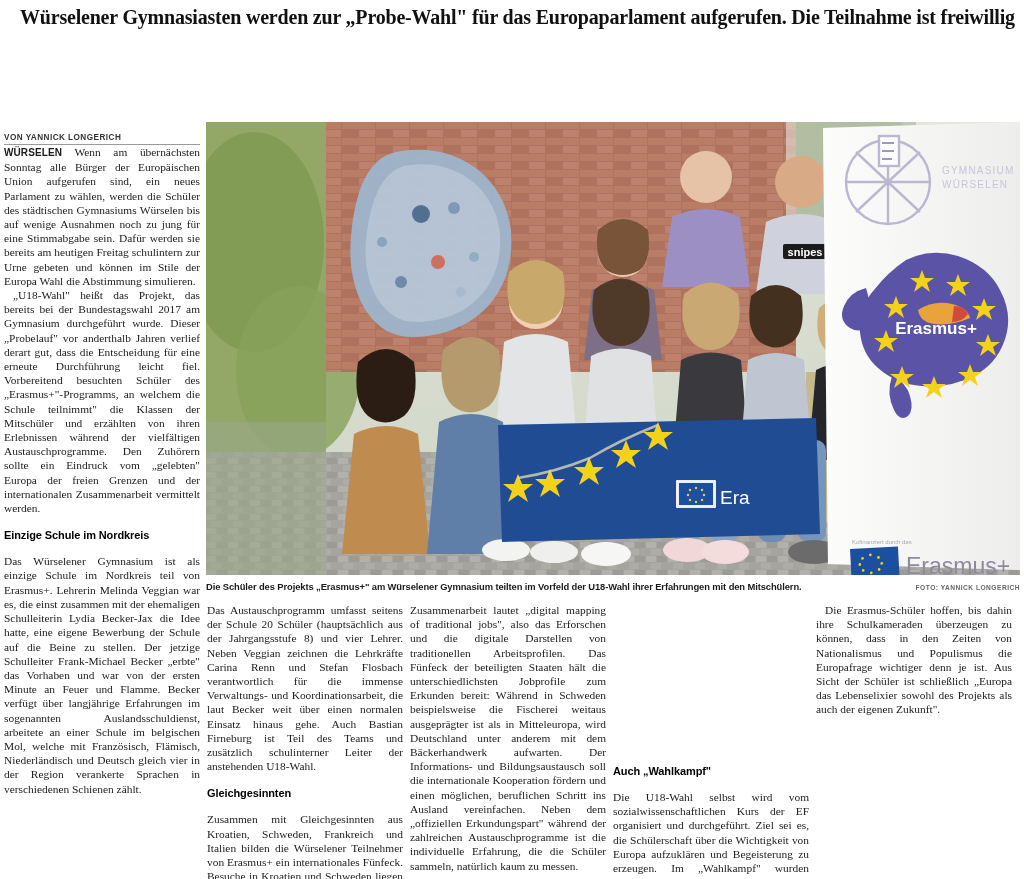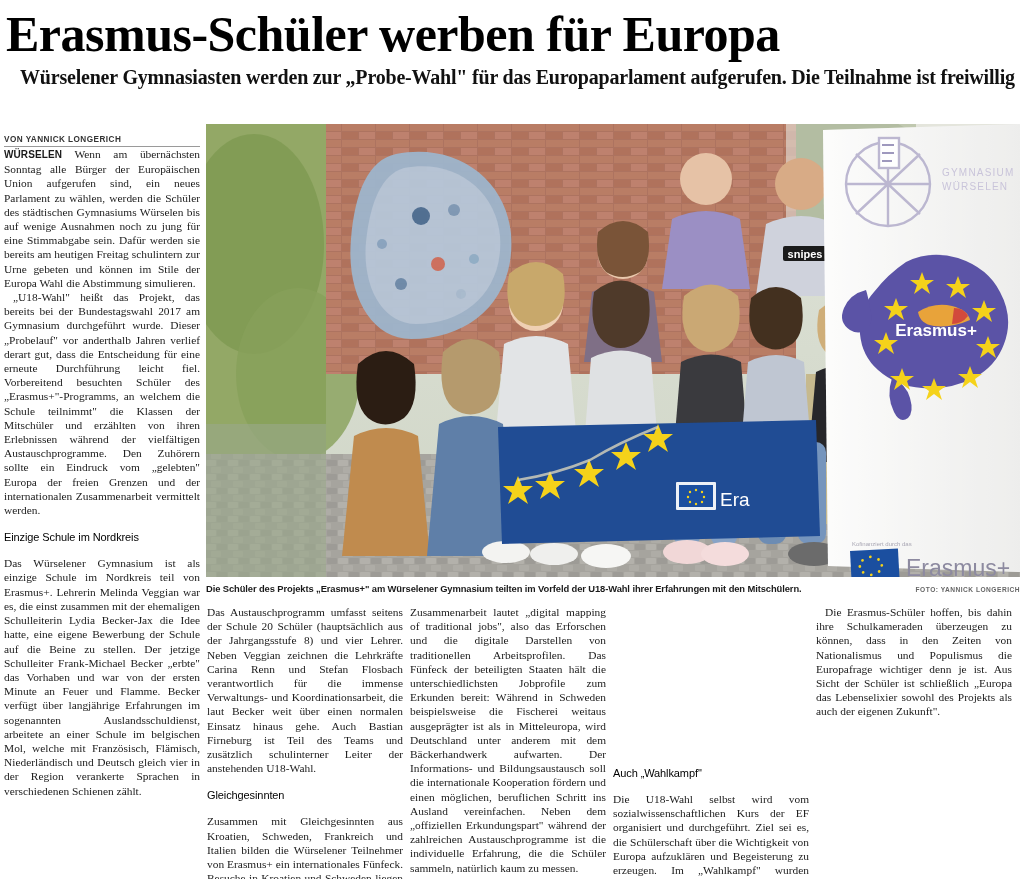--- a/index.html
+++ b/index.html
@@ -114,21 +114,21 @@
   .body-text p{margin:0;text-indent:9px;}
   .body-text p.first{text-indent:0;}
   .dateline{
     font-family:"Liberation Sans", sans-serif;
     font-weight:700;
     font-size:10px;
     letter-spacing:0.1px;
   }
   .sub-rubric{
     font-family:"Liberation Sans", sans-serif;
-    font-weight:400;
+    font-weight:700;
     font-size:11px;
     line-height:14px;
     color:#000;
     margin:13px 0 12px 0;
     letter-spacing:-0.1px;
   }
 
   
   .cols-lower{
     position:absolute;
@@ -137,21 +137,20 @@
     display:flex;
     gap:7px;
   }
   .cols-lower .col{width:196px;flex:0 0 196px;}
 </style>
 </head>
 <body>
 
 <div class="page">
 
-  <h1 class="headline">Erasmus-Schüler werben für Europa</h1>
   <div class="subhead">Würselener Gymnasiasten werden zur „Probe-Wahl" für das  Europaparlament aufgerufen. Die Teilnahme ist freiwillig</div>
 
   <div class="top-area">
 
     <div class="col-lead">
       <div class="byline-wrap">
         <div class="byline">VON YANNICK LONGERICH</div>
         <div class="byline-rule"></div>
       </div>
       <div class="body-text" style="">

